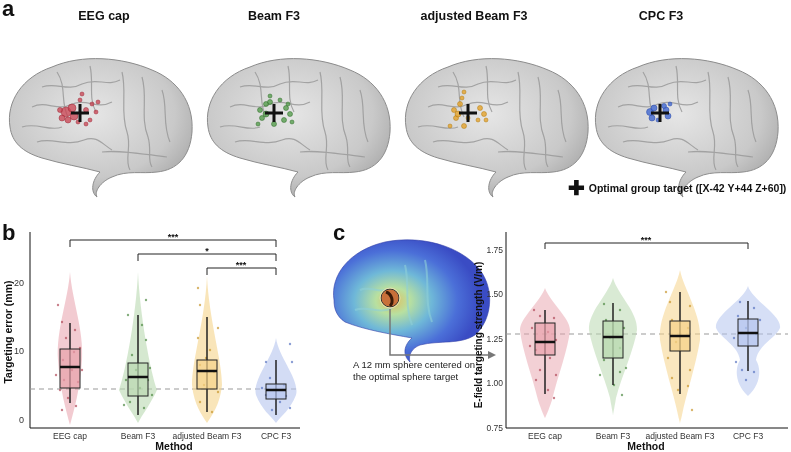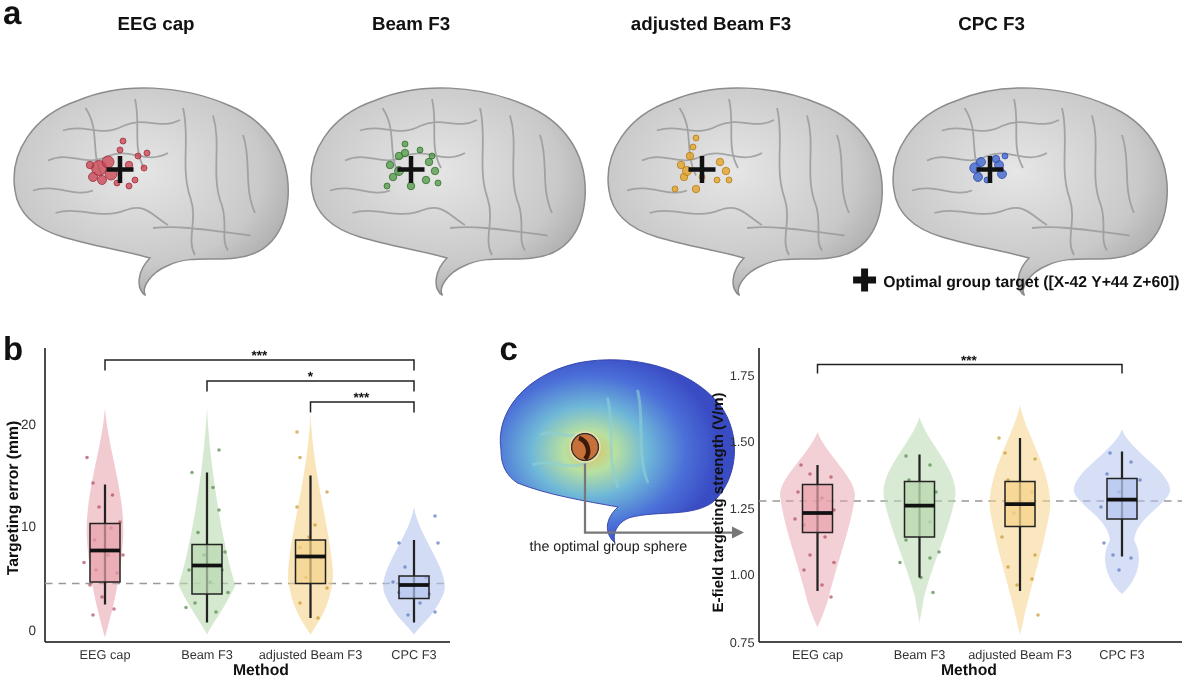--- a/index.html
+++ b/index.html
@@ -275,21 +275,22 @@
   </g>
   <circle cx="70" cy="68" r="9" fill="#c8703a" stroke="#333" stroke-width="1"></circle>
   <path d="M66,62 C72,64 74,72 70,76" stroke="#3a1a08" stroke-width="3" fill="none"></path>
   <circle cx="70" cy="68" r="10" fill="none" stroke="#e8e0b0" stroke-width="1"></circle>
 
   <path d="M70,79 L70,125 L168,125" stroke="#777" stroke-width="1.5" fill="none"></path>
   <path d="M168,121 L176,125 L168,129 Z" fill="#777"></path>
 </svg>
 
 <div class="annot" style="left:353px;top:359px;">
-  <div>the optimal group sphere</div>
+  <div>A 12 mm sphere centered on</div>
+  <div>the optimal sphere target</div>
 </div>
 
 <svg class="abs" style="left:470px;top:220px;" width="321" height="232">
 
   <text x="0" y="0" transform="translate(12,115) rotate(-90)" text-anchor="middle" font-size="10" font-weight="bold" fill="#111">E-field targeting strength (V/m)</text>
   <text x="33" y="211" text-anchor="end" font-size="8.5" fill="#333">0.75</text>
   <text x="33" y="166" text-anchor="end" font-size="8.5" fill="#333">1.00</text>
   <text x="33" y="122" text-anchor="end" font-size="8.5" fill="#333">1.25</text>
   <text x="33" y="77" text-anchor="end" font-size="8.5" fill="#333">1.50</text>
   <text x="33" y="33" text-anchor="end" font-size="8.5" fill="#333">1.75</text>

